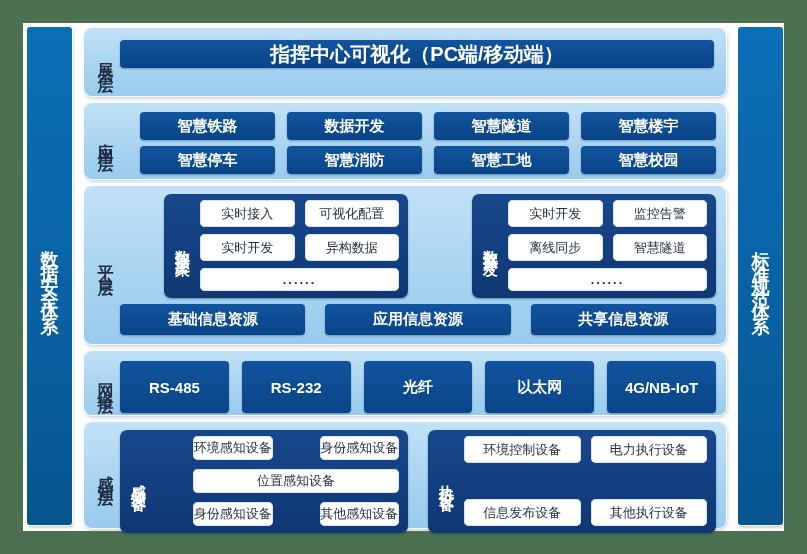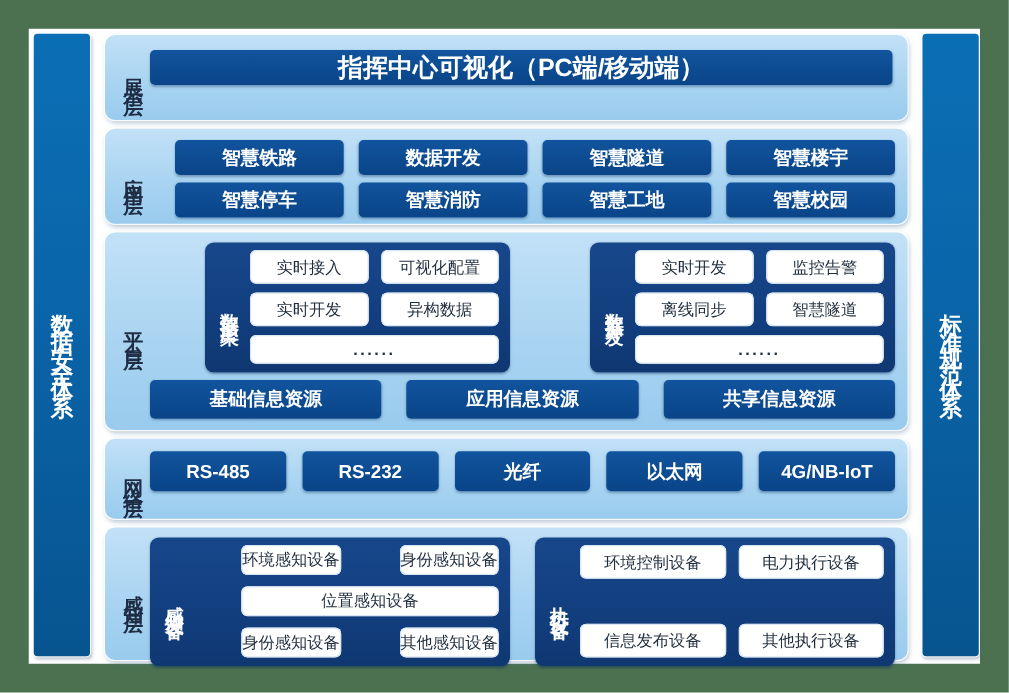--- a/index.html
+++ b/index.html
@@ -53,21 +53,21 @@
     display:flex;align-items:center;justify-content:center;
     box-shadow:0 1px 2px rgba(0,40,90,.35);
   }
   .title-box{
     position:absolute;left:36px;top:12px;width:594px;height:28px;font-size:20px;
   }
   .app-rows{position:absolute;left:36px;right:10px;top:9px;display:flex;flex-direction:column;gap:6px;}
   .app-row{display:flex;gap:12px;margin-left:20px;}
   .app-box{flex:1;height:28px;font-size:15px;}
   .net-row{position:absolute;left:36px;right:10px;top:10px;display:flex;gap:13px;}
-  .net-box{flex:1;height:32px;font-size:15px;}
+  .net-box{flex:1;height:52px;font-size:15px;}
   .res-row{position:absolute;left:36px;right:10px;bottom:9px;display:flex;gap:20px;}
   .res-box{flex:1;height:31px;font-size:15px;}
   
   .groups{position:absolute;left:36px;right:10px;top:8px;display:flex;gap:20px;}
   .group{
     flex:1;background:linear-gradient(180deg,#17478b 0%,#123e7e 60%,#0f3871 100%);
     border-radius:7px;display:flex;align-items:stretch;
     padding:6px 9px 7px 6px;box-shadow:0 1px 2px rgba(0,30,80,.4);
   }
   .group-platform{height:91px;margin-left:44px;}

